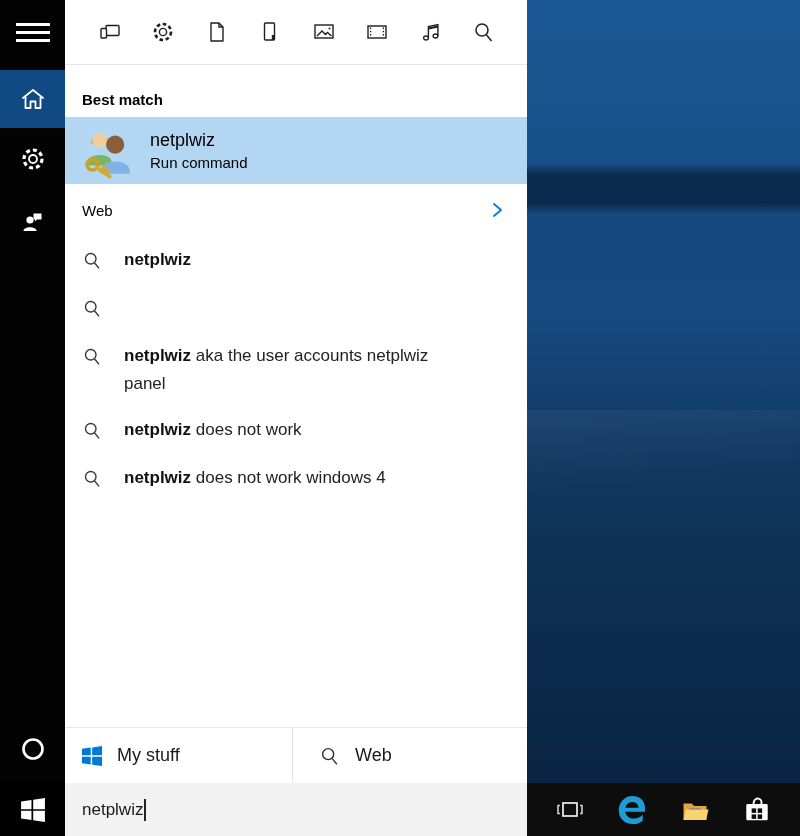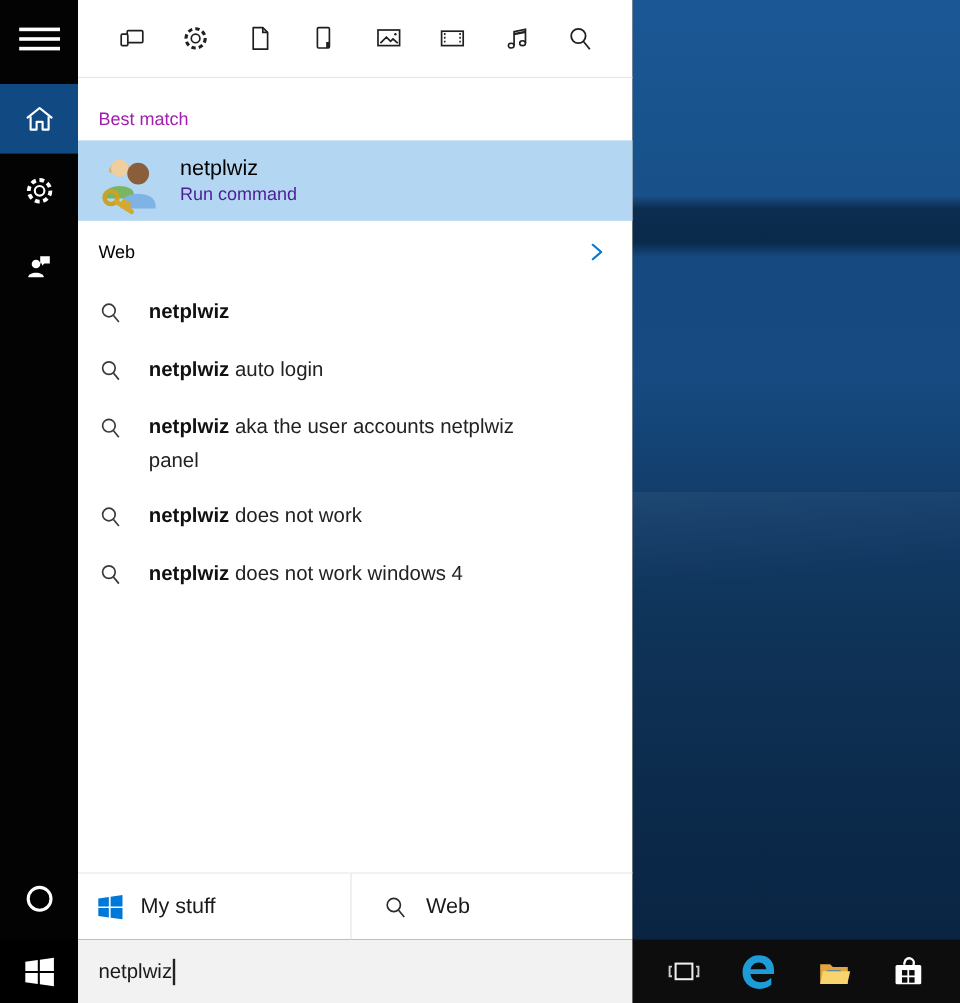--- a/index.html
+++ b/index.html
@@ -52,30 +52,30 @@
   }
   .filter-bar {
     height:65px; flex:none; border-bottom:1px solid #e6e6e6;
     display:flex; align-items:center; justify-content:space-between;
     padding:0 28px 0 30px;
   }
   .filter-btn { width:30px; height:30px; display:flex; align-items:center; justify-content:center; cursor:pointer; color:#1f1f1f; }
 
   .section-label {
     flex:none; height:52px; display:flex; align-items:flex-end;
-    padding:0 0 9px 17px; font-size:15px; font-weight:400; color:#a21caf;
+    padding:0 0 9px 17px; font-size:15px; font-weight:700; color:#000000;
   }
   .best-match {
     flex:none; height:67px; background:#b3d7f2;
     display:flex; align-items:center; padding-left:13px; cursor:pointer;
   }
   .bm-icon { width:58px; height:58px; flex:none; }
   .bm-text { margin-left:14px; }
   .bm-title { font-size:18px; color:#000; }
-  .bm-sub { font-size:15px; color:#4c1d95; margin-top:3px; }
+  .bm-sub { font-size:15px; color:#000000; margin-top:3px; }
 
   .web-header {
     flex:none; height:52px; display:flex; align-items:center; justify-content:space-between;
     padding:0 22px 0 17px; cursor:pointer;
   }
   .web-header .wh-label { font-size:15px; color:#000; }
 
   .suggestions { list-style:none; }
   .sg-row {
     min-height:48px; display:flex; align-items:center; cursor:pointer;
@@ -320,21 +320,20 @@
           </span>
         <span class="sg-text"><span class="sg-bold">netplwiz</span><span class="sg-rest"></span></span>
       </li>
       <li class="sg-row">
         <span class="sg-icon">
             <svg width="21" height="21" viewBox="0 0 24 24">
               <circle cx="10" cy="10" r="6" fill="none" stroke="currentColor" stroke-width="1.6"></circle>
               <line x1="14.4" y1="14.8" x2="19.5" y2="21" stroke="currentColor" stroke-width="1.6"></line>
             </svg>
           </span>
-        <span class="sg-text"><span class="sg-bold">netplwiz</span><span class="sg-rest"> auto login</span></span>
       </li>
       <li class="sg-row wrap">
         <span class="sg-icon">
             <svg width="21" height="21" viewBox="0 0 24 24">
               <circle cx="10" cy="10" r="6" fill="none" stroke="currentColor" stroke-width="1.6"></circle>
               <line x1="14.4" y1="14.8" x2="19.5" y2="21" stroke="currentColor" stroke-width="1.6"></line>
             </svg>
           </span>
         <span class="sg-text"><span class="sg-bold">netplwiz</span><span class="sg-rest"> aka the user accounts netplwiz panel</span></span>
       </li>

